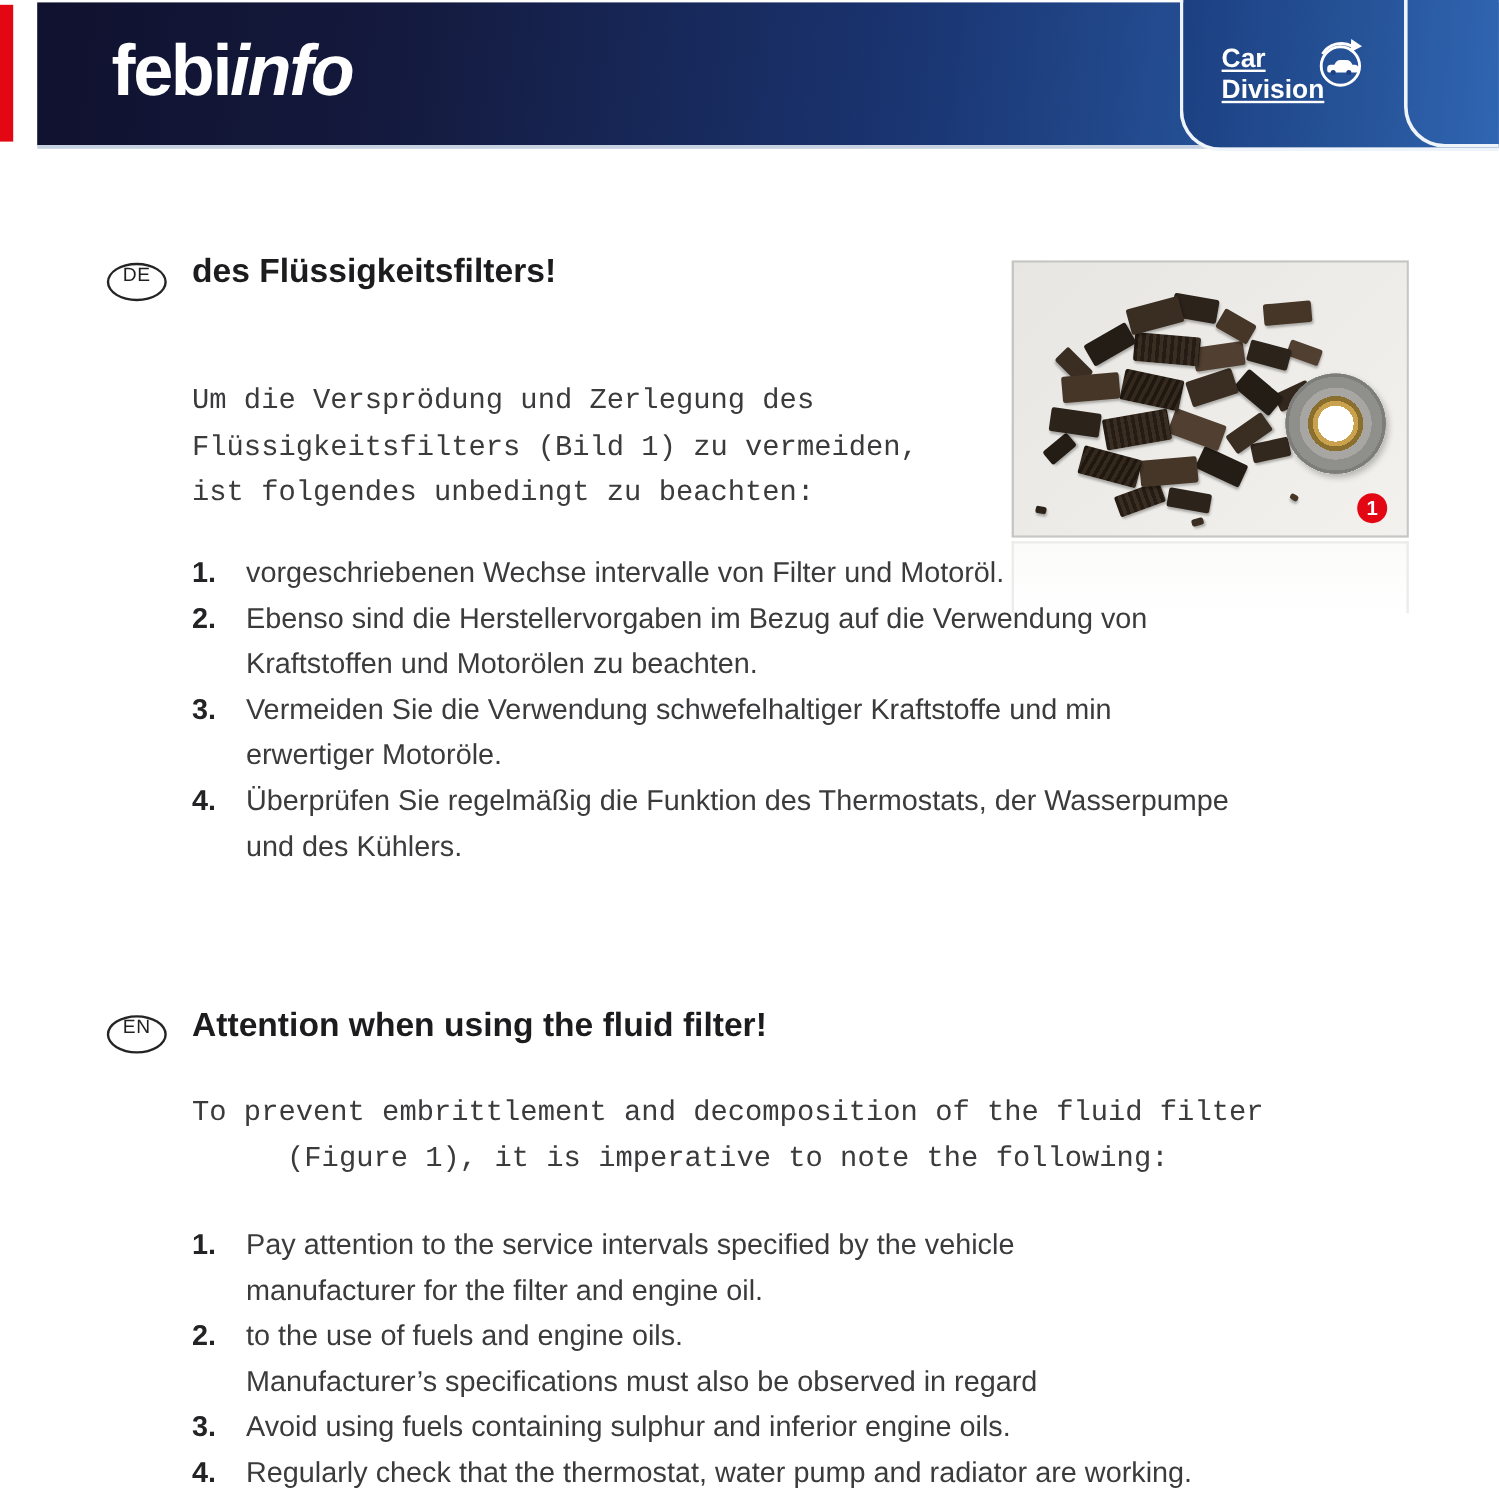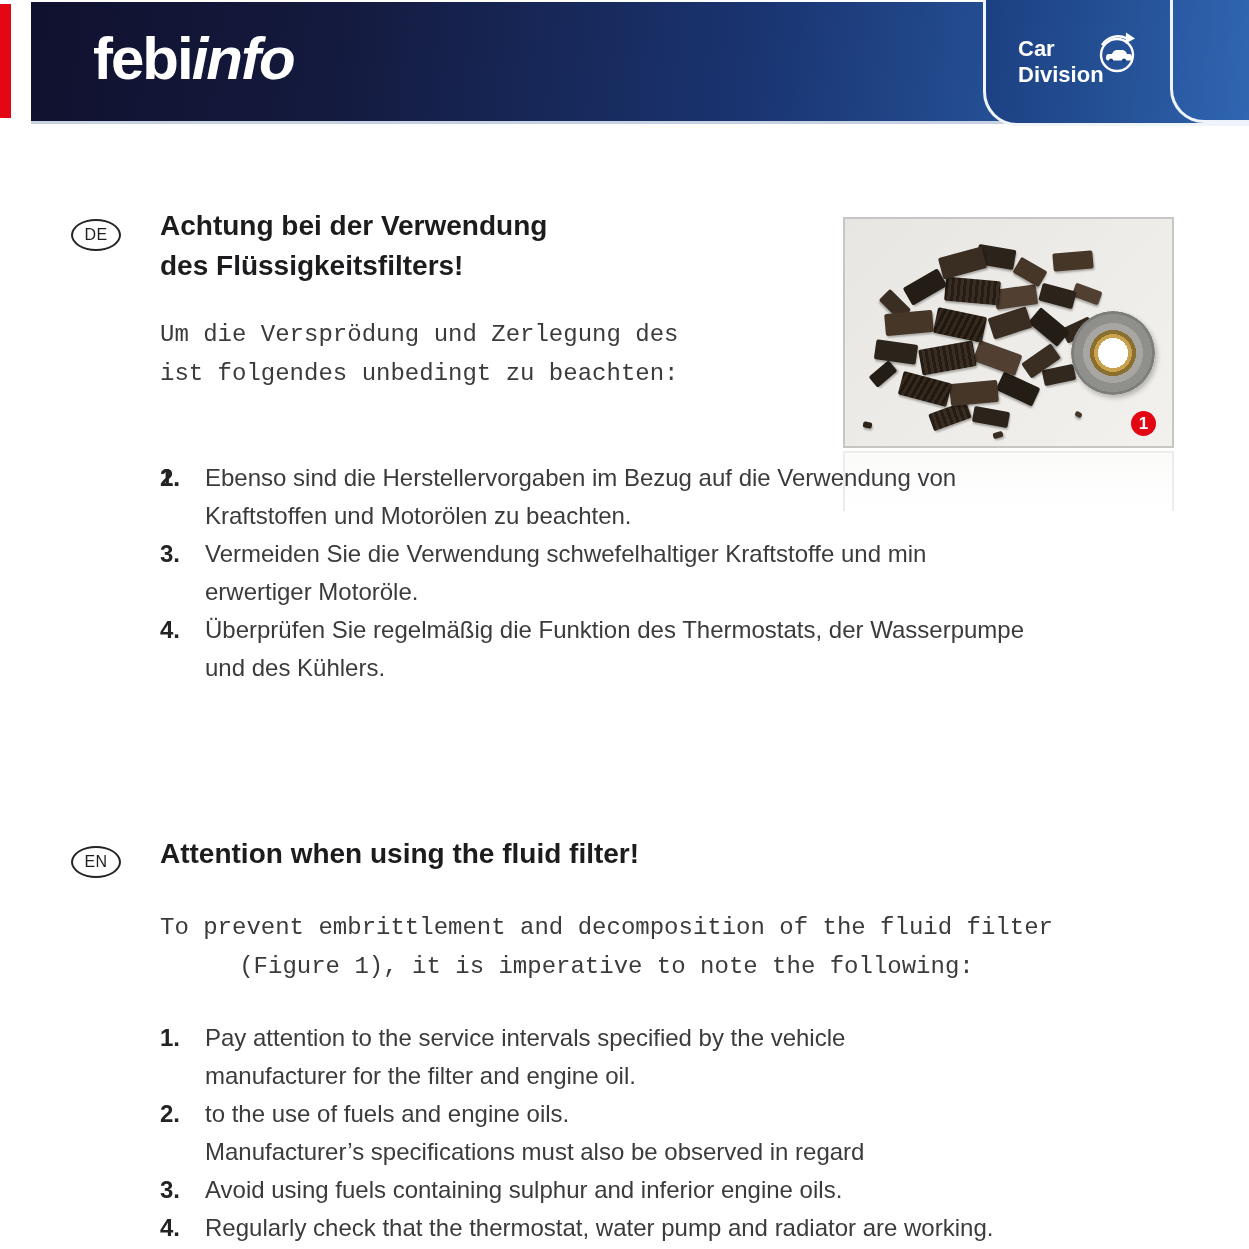--- a/index.html
+++ b/index.html
@@ -12,41 +12,41 @@
           background:linear-gradient(97deg,#10112e 0%,#141a3e 25%,#1a3572 60%,#265399 82%,#2f63ae 100%);
           border-bottom:3px solid #c6d2e2;}
   .logo{position:absolute;left:62px;top:22px;font-size:60px;font-weight:bold;color:#ffffff;letter-spacing:-2px;}
   .logo i{font-style:italic;}
   .division-tab{position:absolute;left:983px;top:0;width:266px;height:123px;
           background:linear-gradient(95deg,#1c4082 0%,#265398 55%,#2f63ae 100%);
           border-left:3px solid #eef4fa;border-bottom:3px solid #eef4fa;border-bottom-left-radius:34px;}
   .tab-inner-curve{position:absolute;left:184px;top:0;width:79px;height:120px;
           border-left:3px solid #eef4fa;border-bottom:3px solid #eef4fa;border-bottom-left-radius:34px;
           background:linear-gradient(95deg,#2a59a2,#3066b2);}
-  .division-label{position:absolute;left:32px;top:36px;color:#ffffff;font-size:22px;font-weight:bold;line-height:26px;}
+  .division-label{position:absolute;left:32px;top:36px;color:#ffffff;font-size:22px;font-weight:bold;line-height:26px;text-decoration:underline;}
   .car-icon{position:absolute;left:108px;top:30px;}
 
   
   .figure-frame{position:absolute;left:843px;top:217px;width:327px;height:227px;
           background:#ffffff;border:2px solid #c6c6c4;}
   .photo{position:absolute;inset:0;background:linear-gradient(135deg,#e8e6e2,#f2f1ed);overflow:hidden;}
   .frag{position:absolute;border-radius:2px;box-shadow:1px 2px 2px rgba(0,0,0,.28);}
   .ring{position:absolute;left:226px;top:92px;width:84px;height:84px;border-radius:50%;
         background:radial-gradient(circle at 50% 50%, #ffffff 0 15px, #caa24d 15px 19px, #8a6f2e 19px 23px,
                    #a7a6a2 23px 30px, #8f8f8b 30px 39px, #7d7d79 39px 42px, transparent 42px);
         box-shadow:2px 3px 5px rgba(0,0,0,.25);}
   .figure-badge{position:absolute;left:286px;top:192px;width:25px;height:25px;border-radius:50%;
         background:var(--accent-red,#e30613);color:#ffffff;font-size:17px;font-weight:bold;
         display:flex;align-items:center;justify-content:center;}
   .figure-ghost{position:absolute;left:843px;top:451px;width:327px;height:58px;
         border:2px solid #ececea;border-bottom:none;background:linear-gradient(#fbfbfa,#ffffff);}
 
   
-  .lang-badge{position:absolute;left:71px;width:46px;height:28px;border:2px solid #242426;border-radius:50%;
-        display:flex;align-items:center;justify-content:center;font-size:16px;color:#1f1f21;letter-spacing:.5px;}
+  .lang-badge{position:absolute;left:89px;width:46px;height:28px;border:2px solid #242426;border-radius:50%;
+        display:flex;align-items:flex-start;justify-content:center;font-size:16px;color:#1f1f21;letter-spacing:.5px;}
   .badge-de{top:219px;}
   .badge-en{top:846px;}
   .heading{position:absolute;left:160px;margin:0;font-size:28px;font-weight:bold;color:#1c1c1e;line-height:40px;}
   .heading-de{top:206px;}
   .heading-en{top:834px;}
   .intro{position:absolute;left:160px;font-size:24px;line-height:38.5px;color:#3b3b3d;font-family:Liberation Mono, monospace;}
   .intro-de{top:316px;}
   .intro-en{top:909px;text-align:center;}
   .list{position:absolute;left:205px;font-size:24px;line-height:38px;color:#3b3b3d;}
   .list-de{top:459px;}
@@ -113,31 +113,32 @@
       <div class="ring"></div>
       <div class="figure-badge">1</div>
     </div>
   </div>
   <div class="figure-ghost"></div>
 
   <div class="lang-badge badge-de">
     <span>DE</span>
   </div>
   <h1 class="heading heading-de">
-    <div>Achtung bei der Verwendung</div>
     <div>des Flüssigkeitsfilters!</div>
   </h1>
   <div class="intro intro-de">
     <div>Um die Versprödung und Zerlegung des</div>
+    <div>Flüssigkeitsfilters (Bild 1) zu vermeiden,</div>
     <div>ist folgendes unbedingt zu beachten:</div>
   </div>
   <div class="list list-de">
     <div class="li">
       <span class="num">1.</span>
       <div>
+           <div>vorgeschriebenen Wechse intervalle von Filter und Motoröl.</div>
         </div>
     </div>
     <div class="li">
       <span class="num">2.</span>
       <div>
           <div>Ebenso sind die Herstellervorgaben im Bezug auf die Verwendung von</div>
            <div>Kraftstoffen und Motorölen zu beachten.</div>
         </div>
     </div>
     <div class="li">

